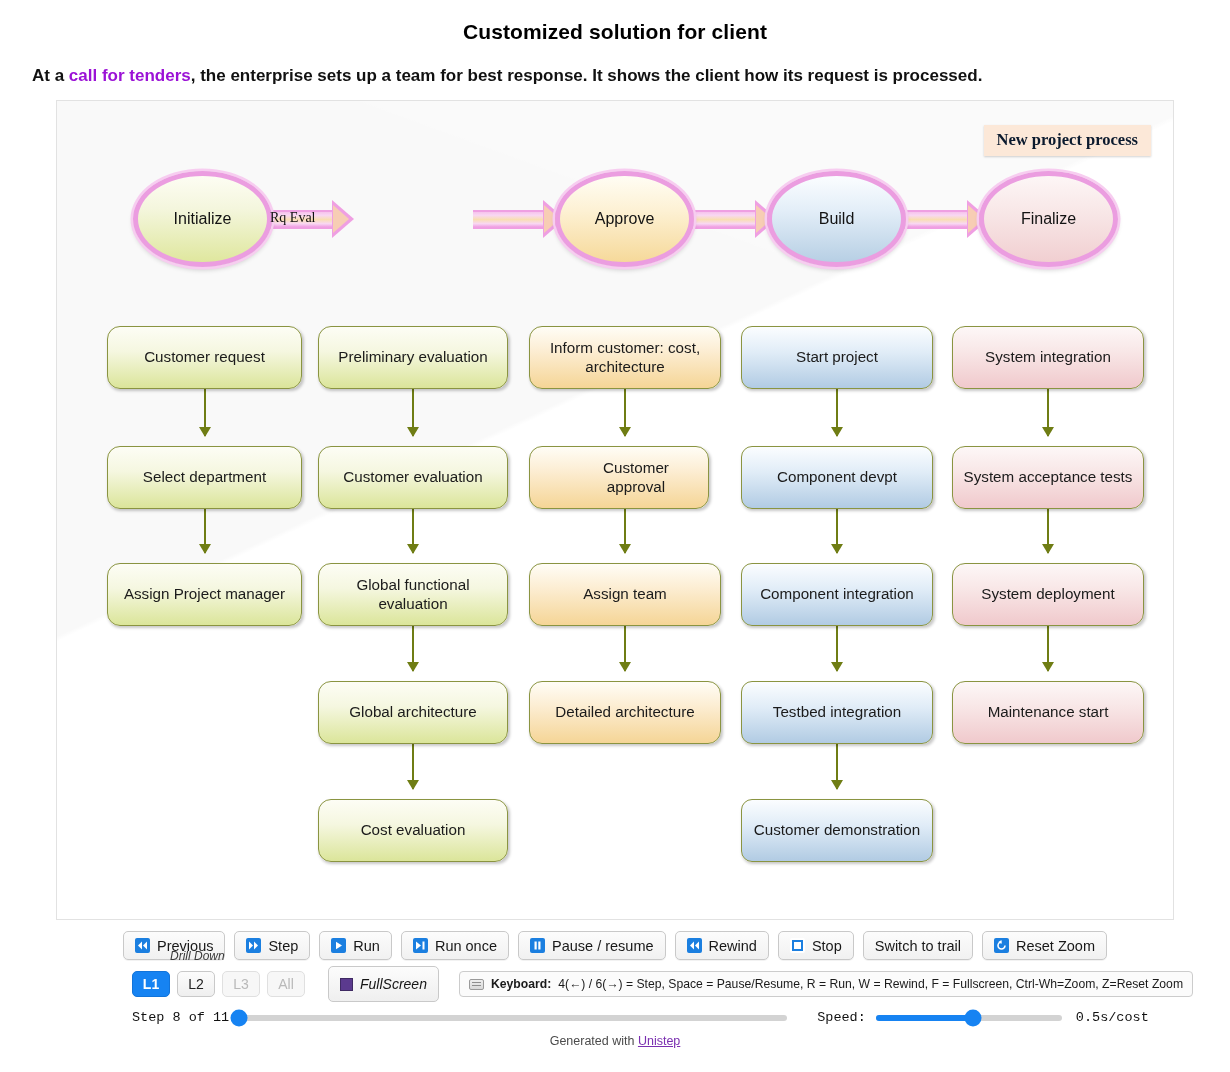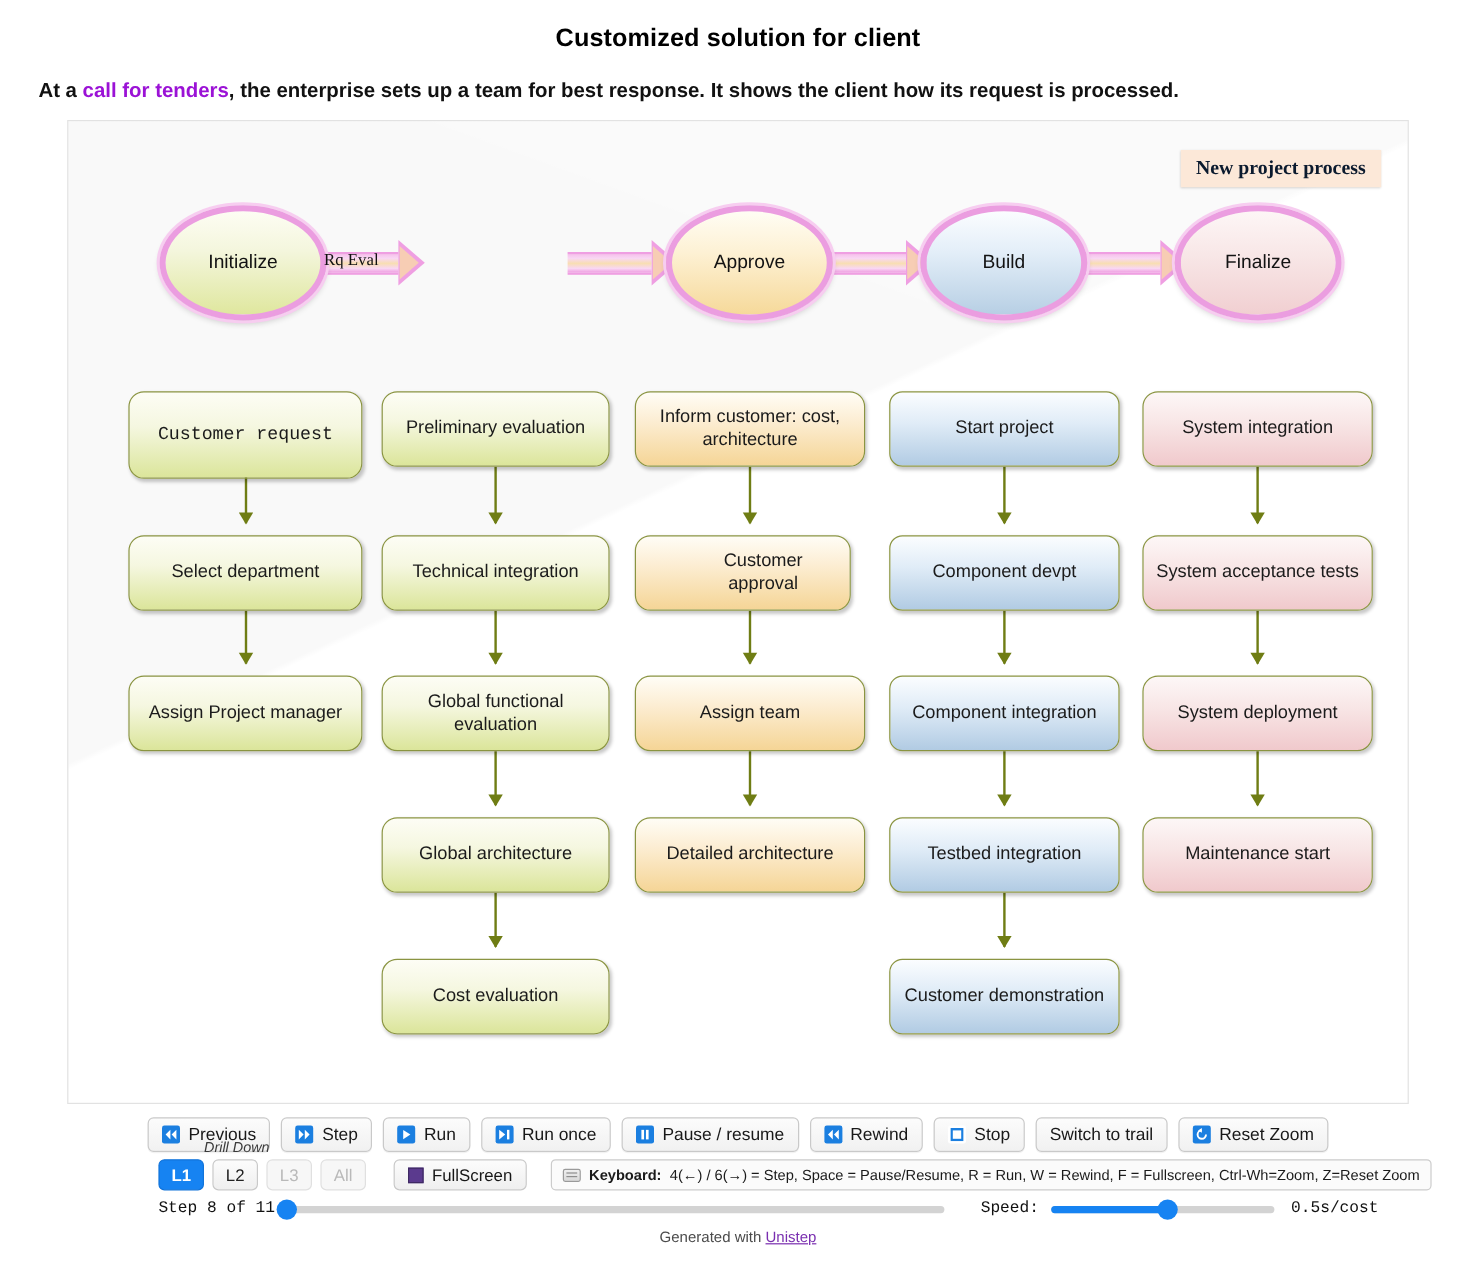--- a/index.html
+++ b/index.html
@@ -205,27 +205,27 @@
   .lvl.disabled { color:#b9b9b9; background:#f7f7f7; border-color:#e0e0e0; cursor:default; }
   .drilldown-lbl {
     position: absolute;
     left: 170px; top: -11px;
     font-size: 12px; color: #3a3a3a;
     font-style: italic;
     font-family: "Liberation Sans", sans-serif;
   }
   .fullscreen-btn {
     margin-left: 16px;
-    height: 26px;
+    height: 36px;
     border-radius: 5px;
     border: 1px solid #c9c9c9;
     background: linear-gradient(180deg,#fcfcfc 0%,#efefef 100%);
     font-size: 14px; color: #161616;
     display:inline-flex; align-items:center; gap:7px;
-    padding: 0 11px; cursor: pointer;
+    padding: 0 11px; cursor: pointer; font-style: italic;
   }
   .sq-purple { width: 13px; height: 13px; background: #5b3a8e; border:1px solid #3f2a63; }
   .kbd-hint {
     margin-left: 13px;
     flex: 1;
     height: 26px;
     border: 1px solid #cccccc;
     border-radius: 4px;
     background: #fbfbfb;
     font-size: 12.2px;
@@ -322,37 +322,37 @@
           <div class="head" style="left: 71px;"></div>
           <div class="head-in" style="left: 72px;"></div>
         </div>
         <div class="bigarrow" style="left: 839px; top: 99px; width: 93px; height: 39px;">
           <div class="shaft" style="width: 71px;"></div>
           <div class="head" style="left: 71px;"></div>
           <div class="head-in" style="left: 72px;"></div>
         </div>
       </div>
     <div id="boxes-layer">
-        <div class="pbox c-green" style="left: 50px; top: 225px; width: 195px; height: 73px; font-family: Liberation Mono, monospace;">
+        <div class="pbox c-green" style="left: 50px; top: 225px; width: 195px; height: 63px;">
           <span>Customer request</span>
         </div>
         <div class="conn" style="left: 146.5px; top: 288px; height: 47px;"></div>
         <div class="pbox c-green" style="left: 50px; top: 345px; width: 195px; height: 63px;">
           <span>Select department</span>
         </div>
         <div class="conn" style="left: 146.5px; top: 408px; height: 44px;"></div>
         <div class="pbox c-green" style="left: 50px; top: 462px; width: 195px; height: 63px;">
           <span>Assign Project manager</span>
         </div>
         <div class="pbox c-green" style="left: 261px; top: 225px; width: 190px; height: 63px;">
           <span>Preliminary evaluation</span>
         </div>
         <div class="conn" style="left: 355px; top: 288px; height: 47px;"></div>
         <div class="pbox c-green" style="left: 261px; top: 345px; width: 190px; height: 63px;">
-          <span>Technical integration</span>
+          <span>Customer evaluation</span>
         </div>
         <div class="conn" style="left: 355px; top: 408px; height: 44px;"></div>
         <div class="pbox c-green" style="left: 261px; top: 462px; width: 190px; height: 63px;">
           <span>Global functional evaluation</span>
         </div>
         <div class="conn" style="left: 355px; top: 525px; height: 45px;"></div>
         <div class="pbox c-green" style="left: 261px; top: 580px; width: 190px; height: 63px;">
           <span>Global architecture</span>
         </div>
         <div class="conn" style="left: 355px; top: 643px; height: 45px;"></div>

